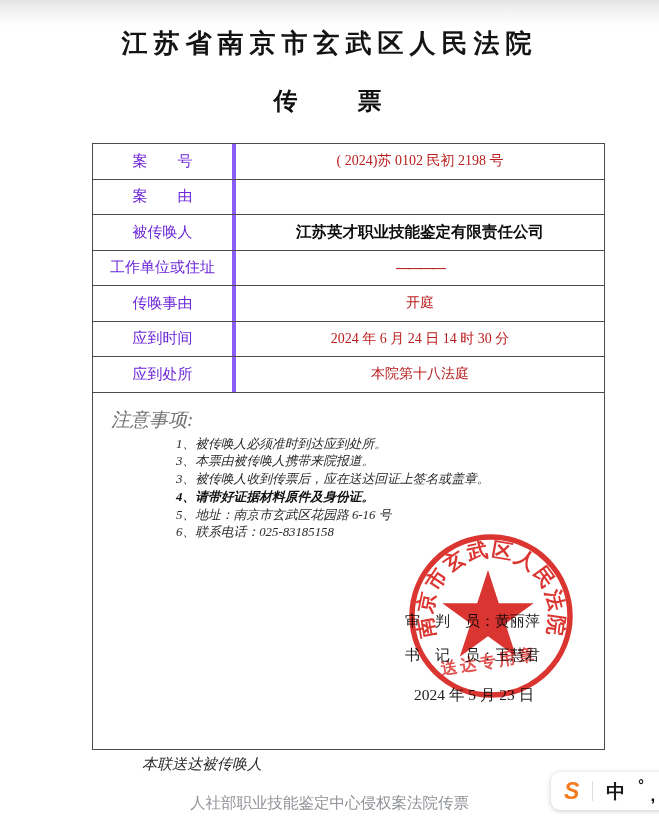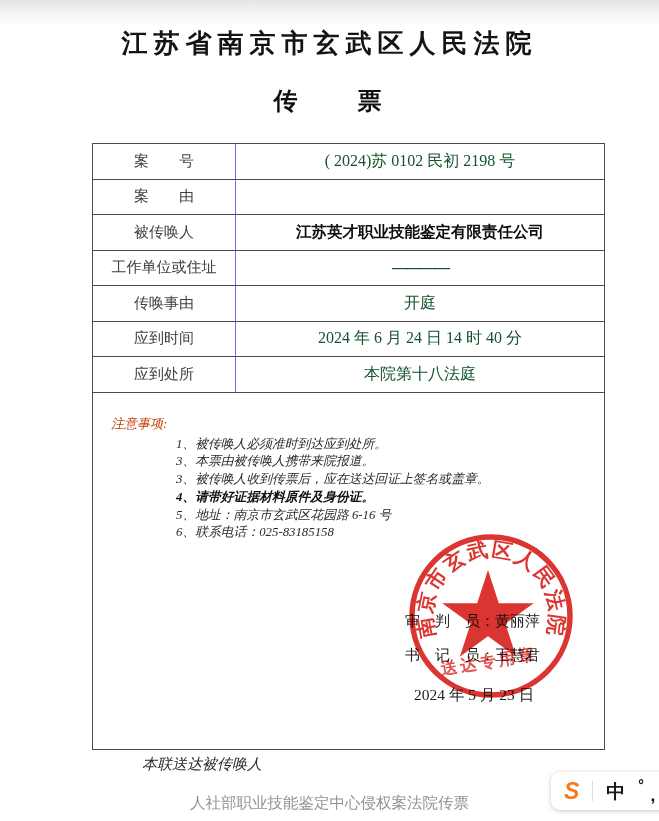--- a/index.html
+++ b/index.html
@@ -8,28 +8,28 @@
   .top-shade{position:absolute;top:0;left:0;width:659px;height:26px;
     background:linear-gradient(180deg,#e4e4e4 0%,#f3f3f3 45%,#ffffff 100%);}
   .court-title{position:absolute;top:26px;left:0;width:659px;text-align:center;
     font-size:26px;letter-spacing:6px;font-weight:600;color:#141414;}
   .doc-title{position:absolute;top:85px;left:0;width:659px;text-align:center;
     font-size:24px;font-weight:800;letter-spacing:4px;color:#101010;
     font-family:Liberation Sans, sans-serif;}
   .box{position:absolute;left:92px;top:143px;width:513px;height:607px;
     border:1px solid #4c4c4c;box-sizing:border-box;display:flex;flex-direction:column;}
   .t-row{display:flex;height:35.5px;box-sizing:border-box;border-bottom:1px solid #4c4c4c;flex:none;}
-  .t-label{width:143px;box-sizing:border-box;border-right:1px solid #8b5cf6;
-    display:flex;align-items:center;justify-content:center;font-size:15px;color:#404040;}
-  .t-value{flex:1;display:flex;align-items:center;justify-content:center;font-size:16px;color:#14532d;}
+  .t-label{width:143px;box-sizing:border-box;border-right:4px solid #8b5cf6;
+    display:flex;align-items:center;justify-content:center;font-size:15px;color:#6d28d9;}
+  .t-value{flex:1;display:flex;align-items:center;justify-content:center;font-size:14px;color:#b91c1c;}
   .t-value.bold{font-weight:800;font-size:15.5px;color:#0d0d0d;
     font-family:"Liberation Sans","DejaVu Sans",sans-serif;}
   .t-value.dash{letter-spacing:-2px;font-weight:600;}
   .notes{flex:1;position:relative;font-style:italic;}
-  .notes-heading{position:absolute;left:18px;top:22px;font-size:13px;color:#c2410c;}
+  .notes-heading{position:absolute;left:18px;top:14px;font-size:19px;color:#737373;}
   .notes-list{position:absolute;left:83px;top:43px;font-size:12.8px;line-height:17.8px;color:#2a2a2a;}
   .note-item{white-space:nowrap;}
   .note-item.bold{font-weight:800;color:#111;}
   .signoff-judge{position:absolute;left:405px;top:612px;font-size:15px;color:#222;}
   .signoff-clerk{position:absolute;left:405px;top:646px;font-size:15px;color:#222;}
   .signoff-date{position:absolute;left:414px;top:685px;font-size:15.5px;color:#222;}
   .stamp{position:absolute;left:406px;top:531px;width:170px;height:170px;
     mix-blend-mode:multiply;opacity:.93;pointer-events:none;}
   .copy-note{position:absolute;left:142px;top:755px;font-size:15px;font-style:italic;color:#2a2a2a;}
   .caption{position:absolute;left:0;top:793px;width:659px;text-align:center;
@@ -69,21 +69,21 @@
     <div class="t-row">
       <div class="t-label">工作单位或住址</div>
       <div class="t-value dash">————</div>
     </div>
     <div class="t-row">
       <div class="t-label">传唤事由</div>
       <div class="t-value">开庭</div>
     </div>
     <div class="t-row">
       <div class="t-label">应到时间</div>
-      <div class="t-value">2024 年 6 月 24 日 14 时 40 分</div>
+      <div class="t-value">2024 年 6 月 24 日 14 时 30 分</div>
     </div>
     <div class="t-row">
       <div class="t-label">应到处所</div>
       <div class="t-value">本院第十八法庭</div>
     </div>
 
     <div class="notes">
       <div class="notes-heading">注意事项:</div>
       <div class="notes-list">
         <div class="note-item">1、被传唤人必须准时到达应到处所。</div>

